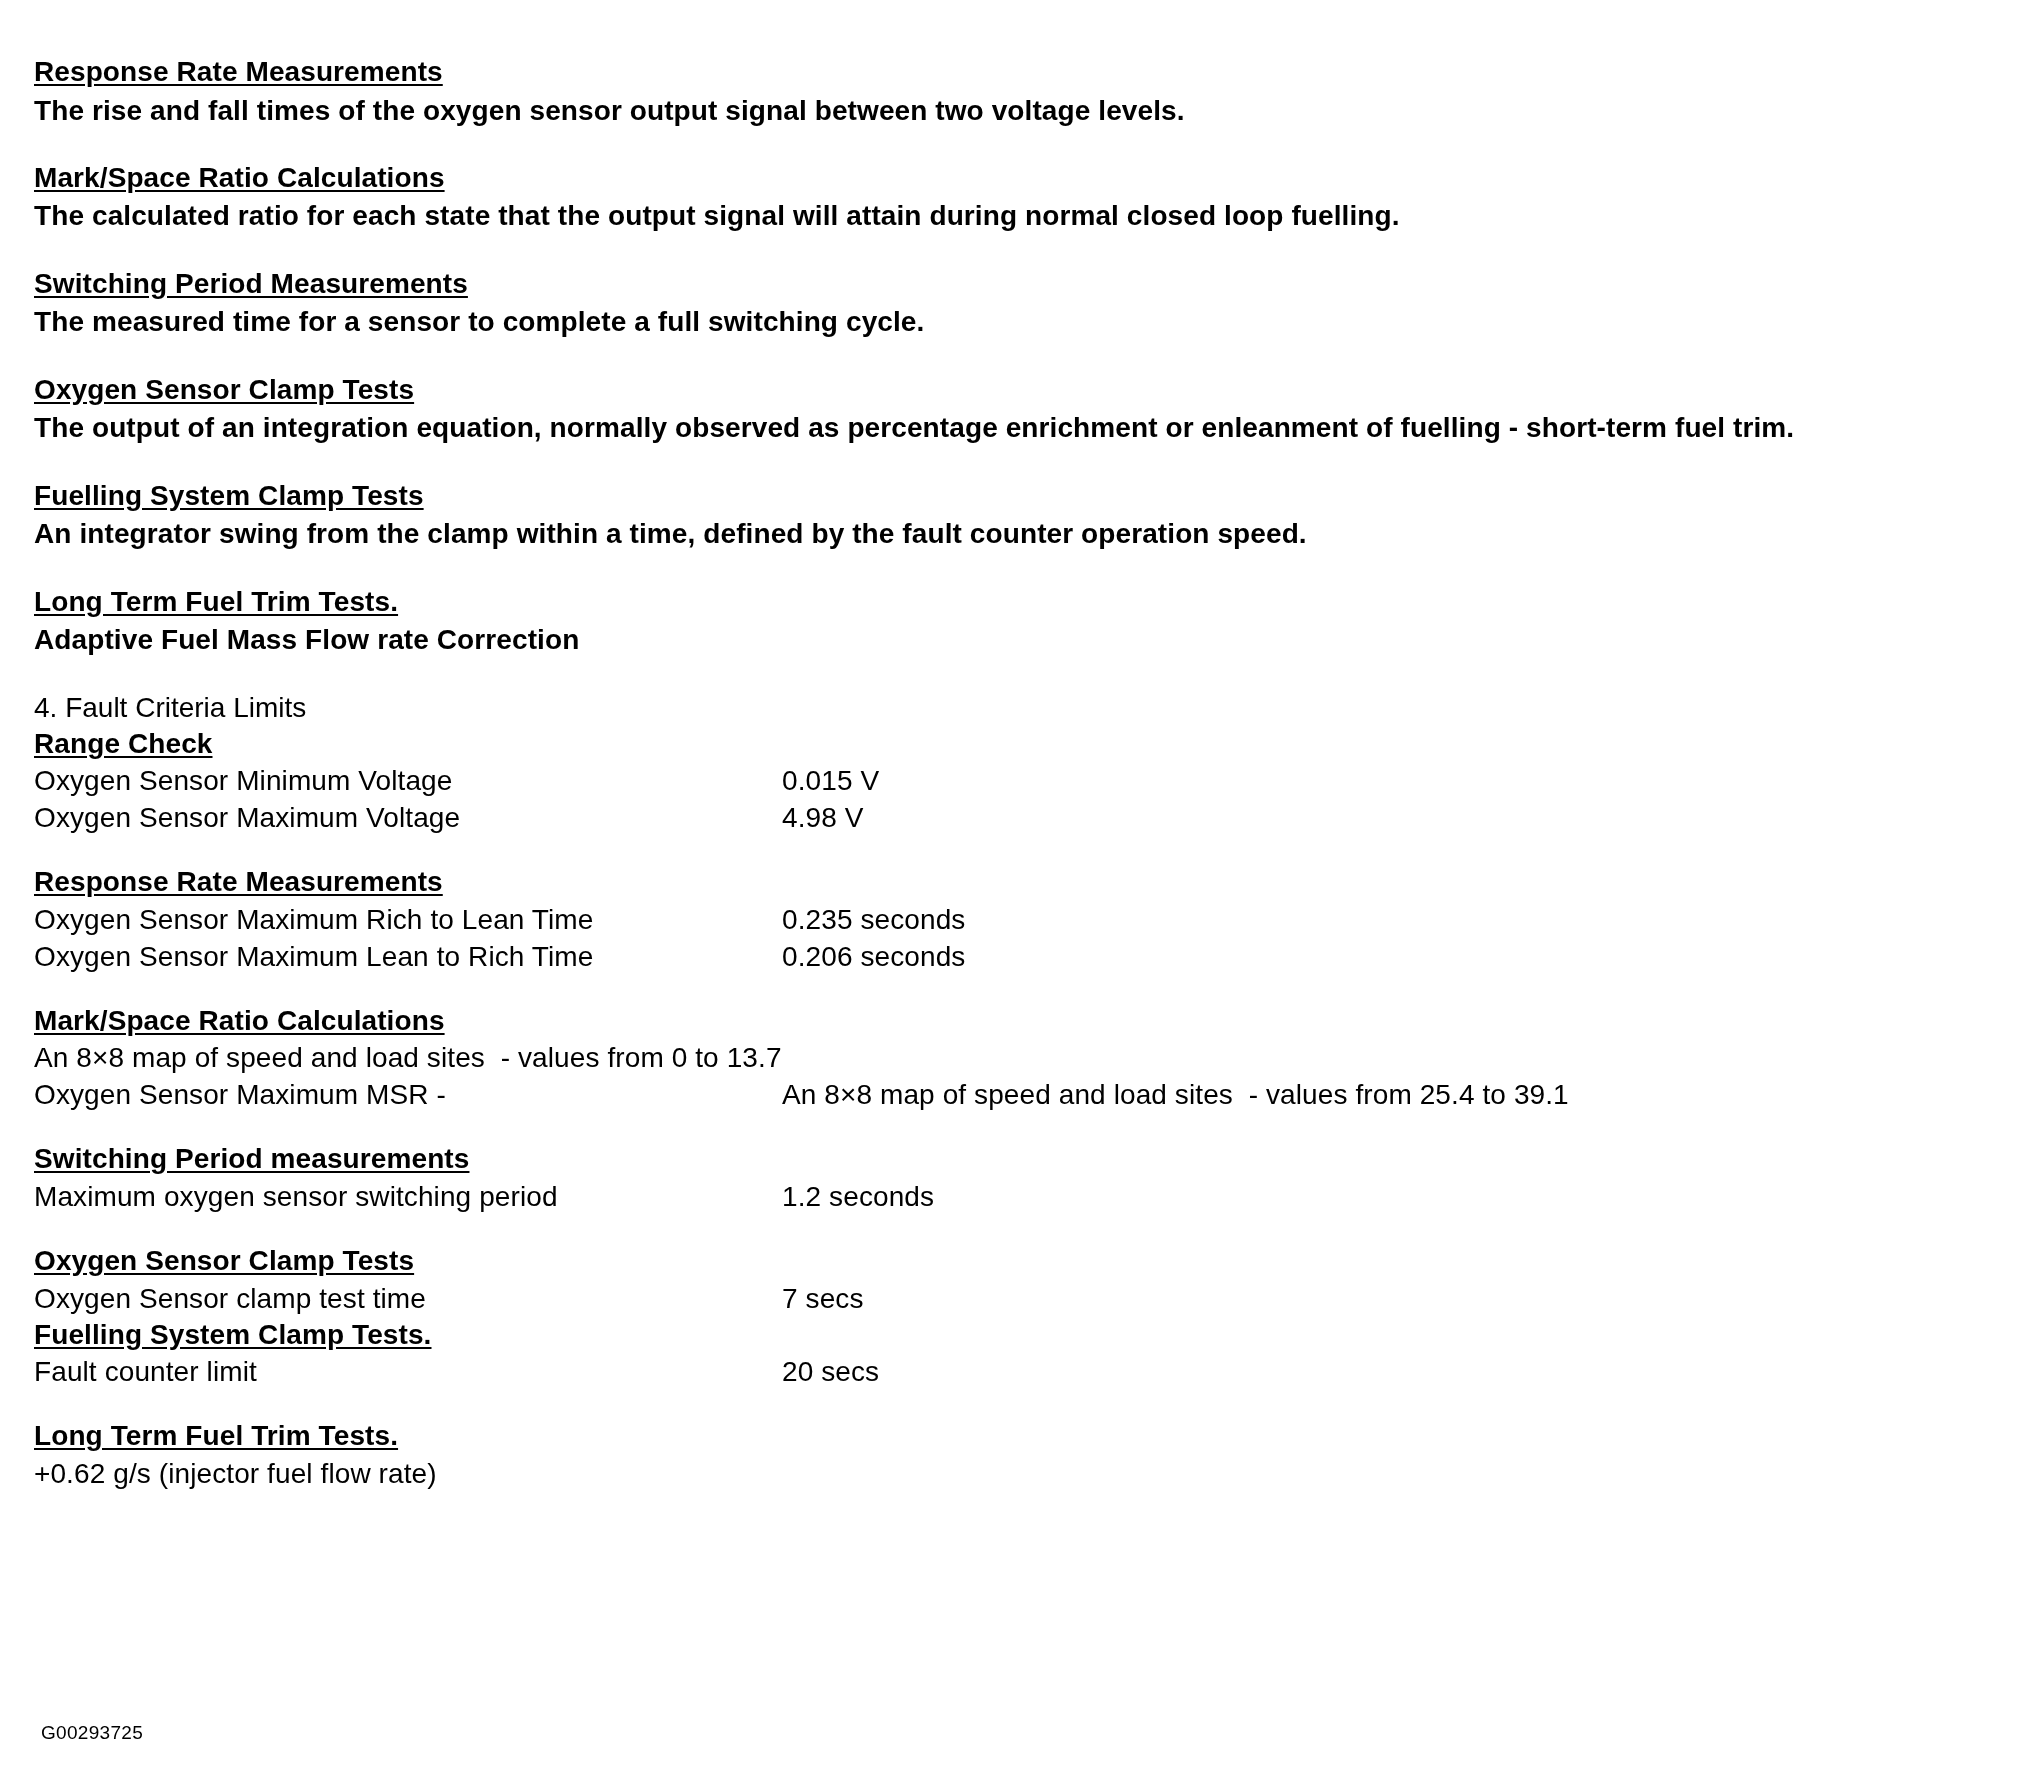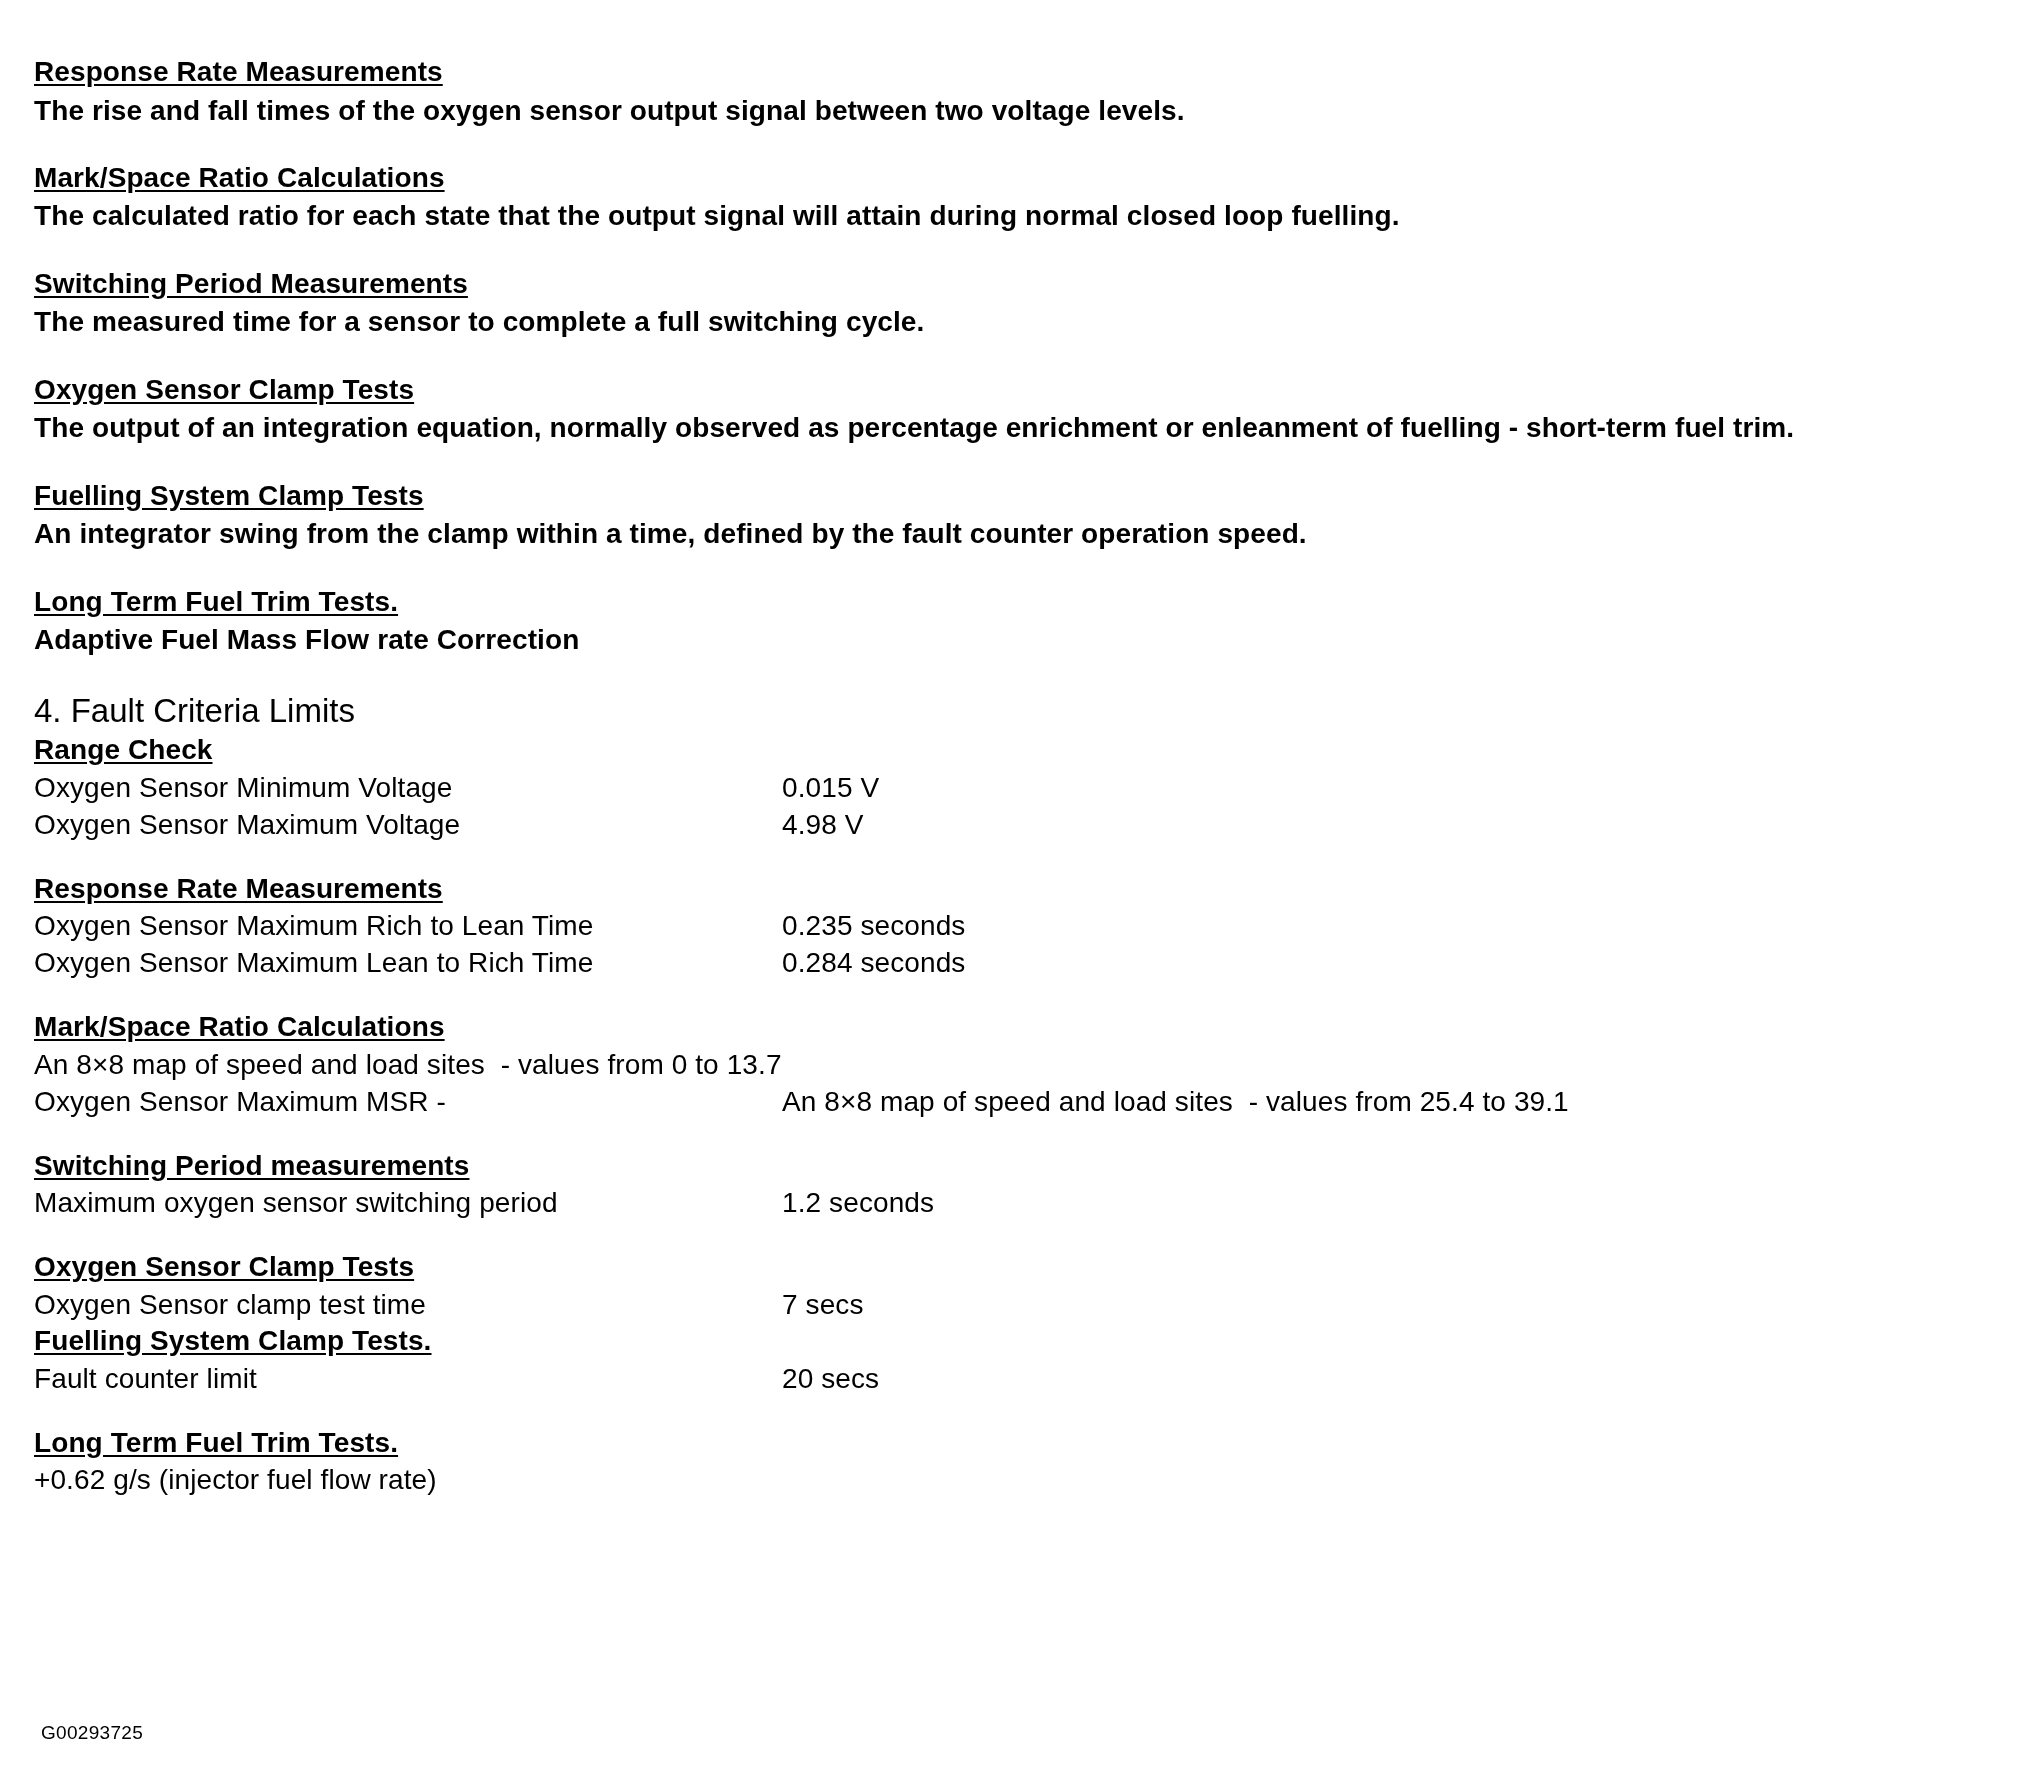--- a/index.html
+++ b/index.html
@@ -66,21 +66,21 @@
     flex: 1 1 auto;
     white-space: pre;
   }
   .row.wide .label {
     width: 748px;
     flex: 0 0 748px;
   }
 
   
   .section-number {
-    font-size: 33px;
+    font-size: 28px;
     line-height: 1.3;
     margin-bottom: 0px;
     white-space: pre;
   }
 
   
   .doc-code {
     position: absolute;
     left: 41px;
     top: 1699px;
@@ -141,21 +141,21 @@
   </div>
 
   <div class="limits-block">
     <div class="heading">Response Rate Measurements</div>
     <div class="row">
       <div class="label">Oxygen Sensor Maximum Rich to Lean Time</div>
       <div class="value">0.235 seconds</div>
     </div>
     <div class="row">
       <div class="label">Oxygen Sensor Maximum Lean to Rich Time</div>
-      <div class="value">0.284 seconds</div>
+      <div class="value">0.206 seconds</div>
     </div>
   </div>
 
   <div class="limits-block">
     <div class="heading">Mark/Space Ratio Calculations</div>
     <div class="row wide">
       <div class="value">An 8×8 map of speed and load sites  - values from 0 to 13.7</div>
     </div>
     <div class="row wide">
       <div class="label">Oxygen Sensor Maximum MSR -</div>

